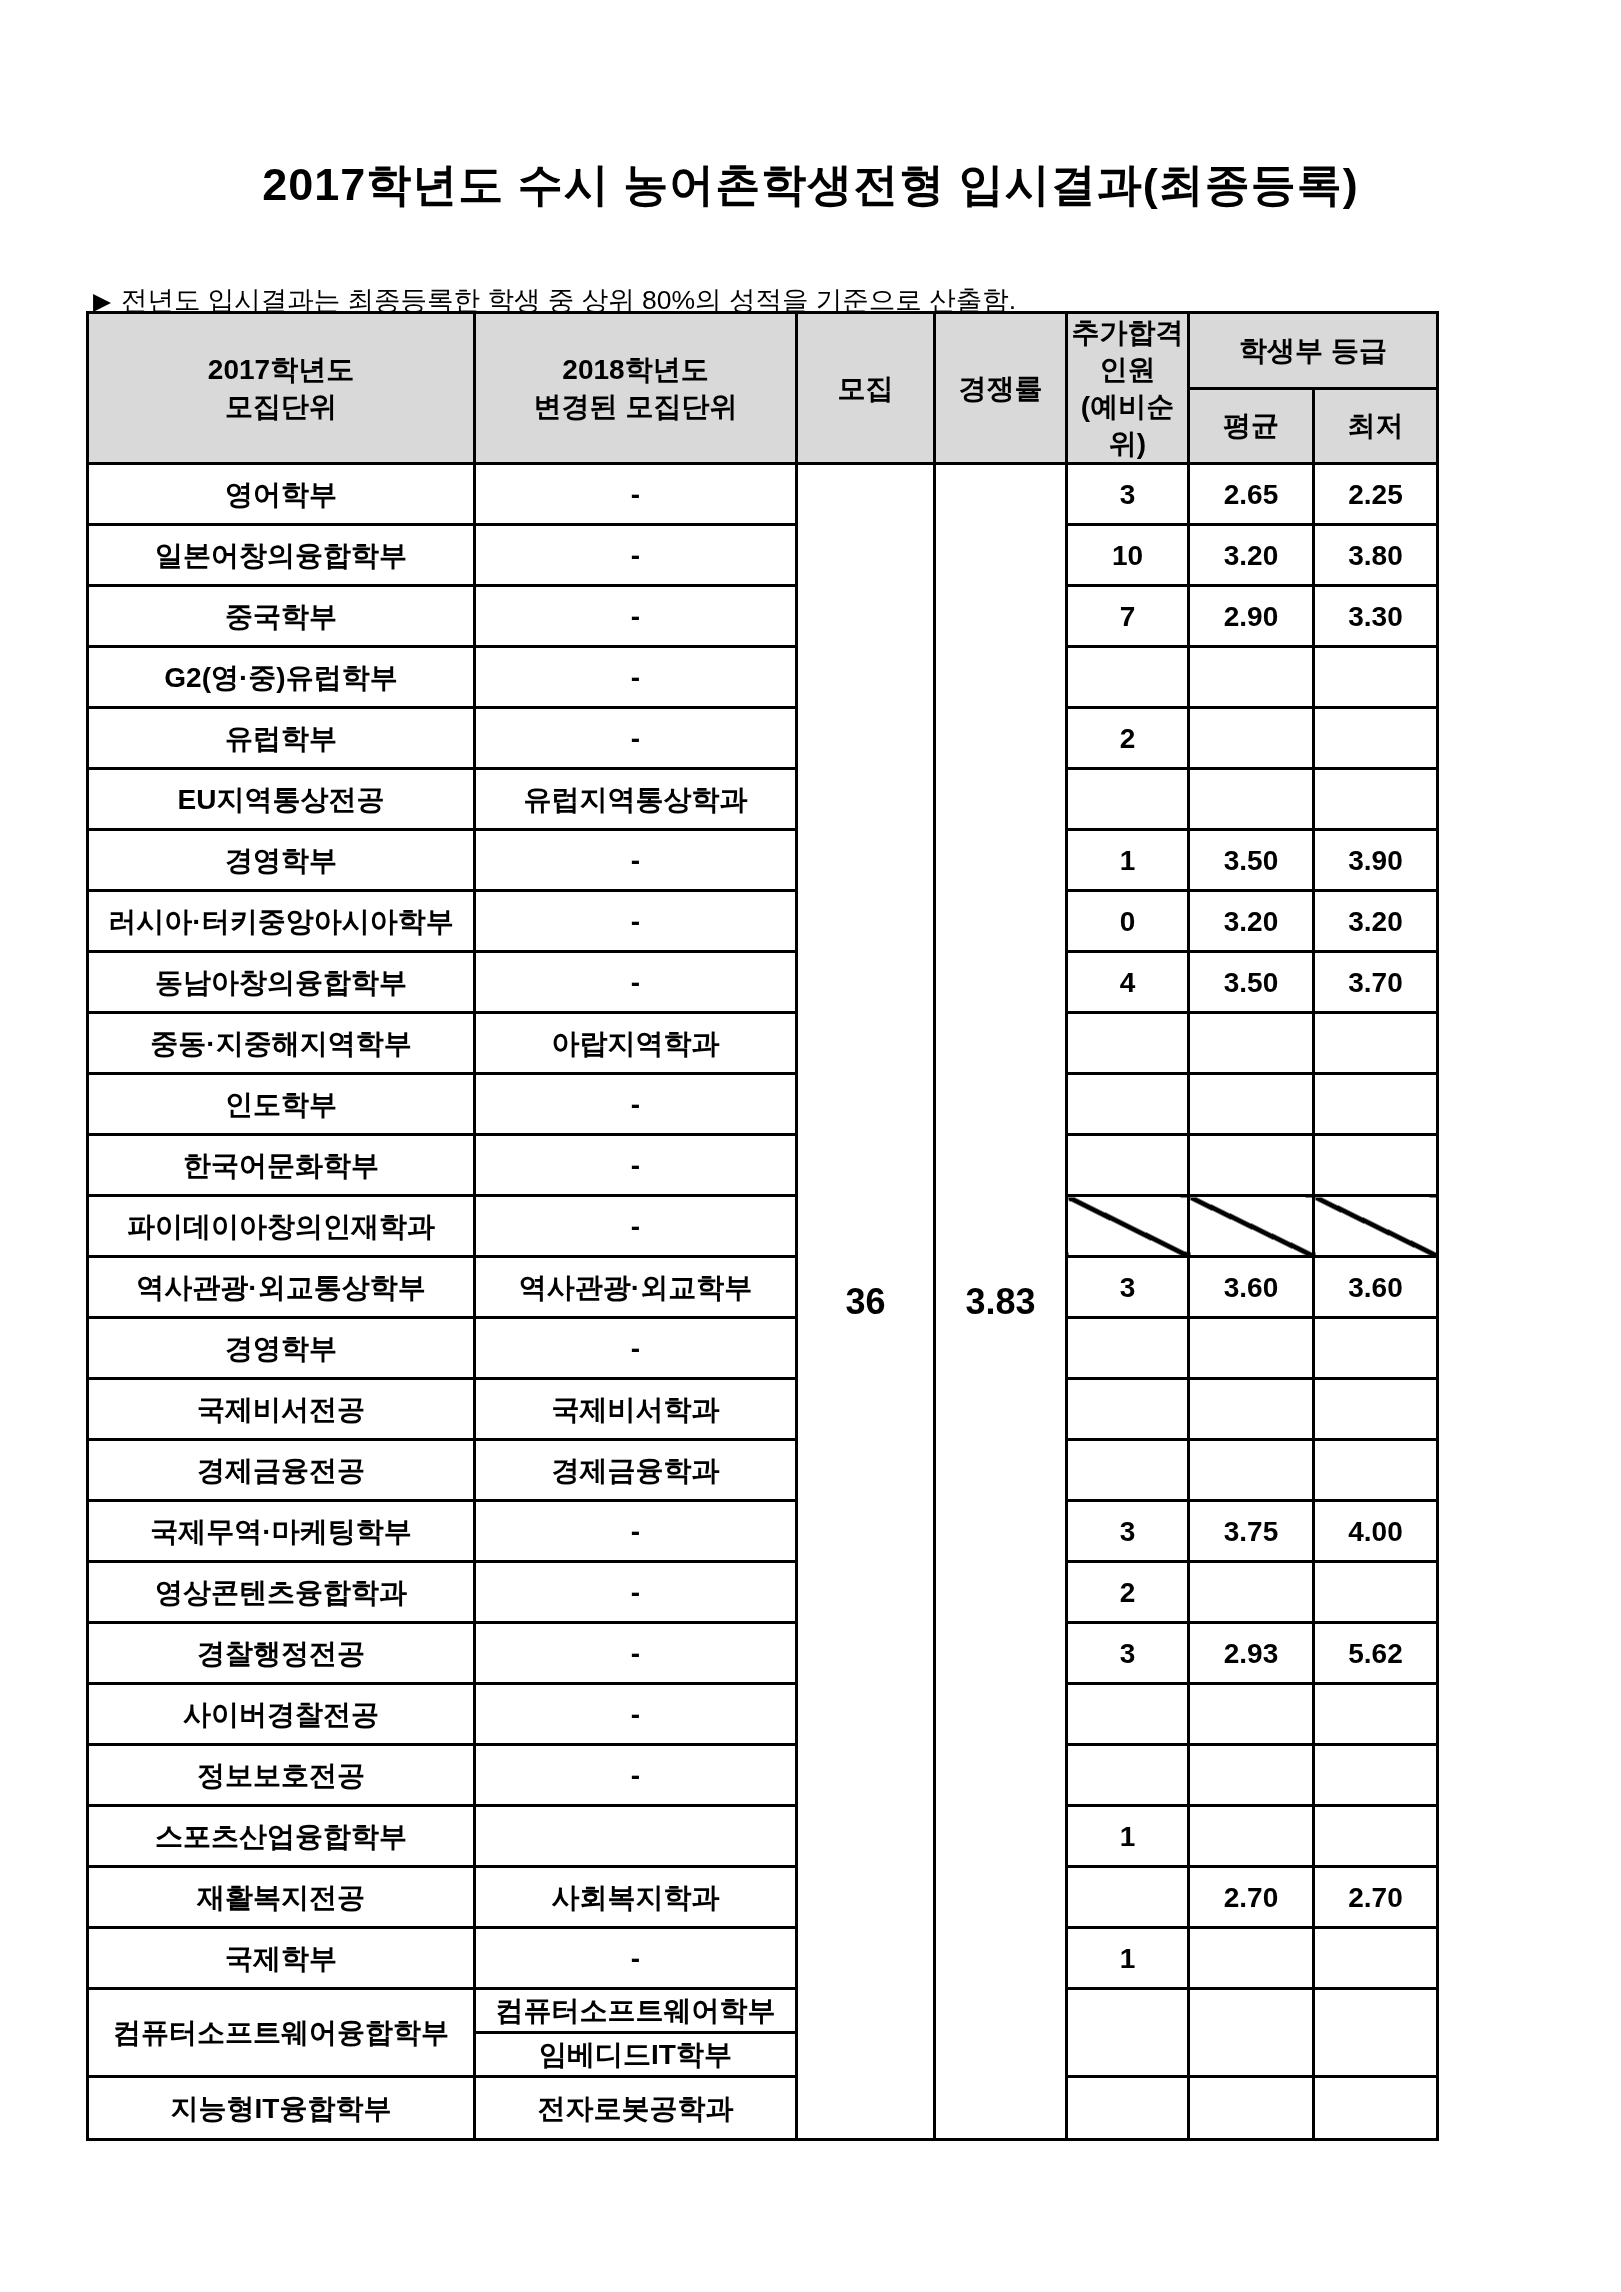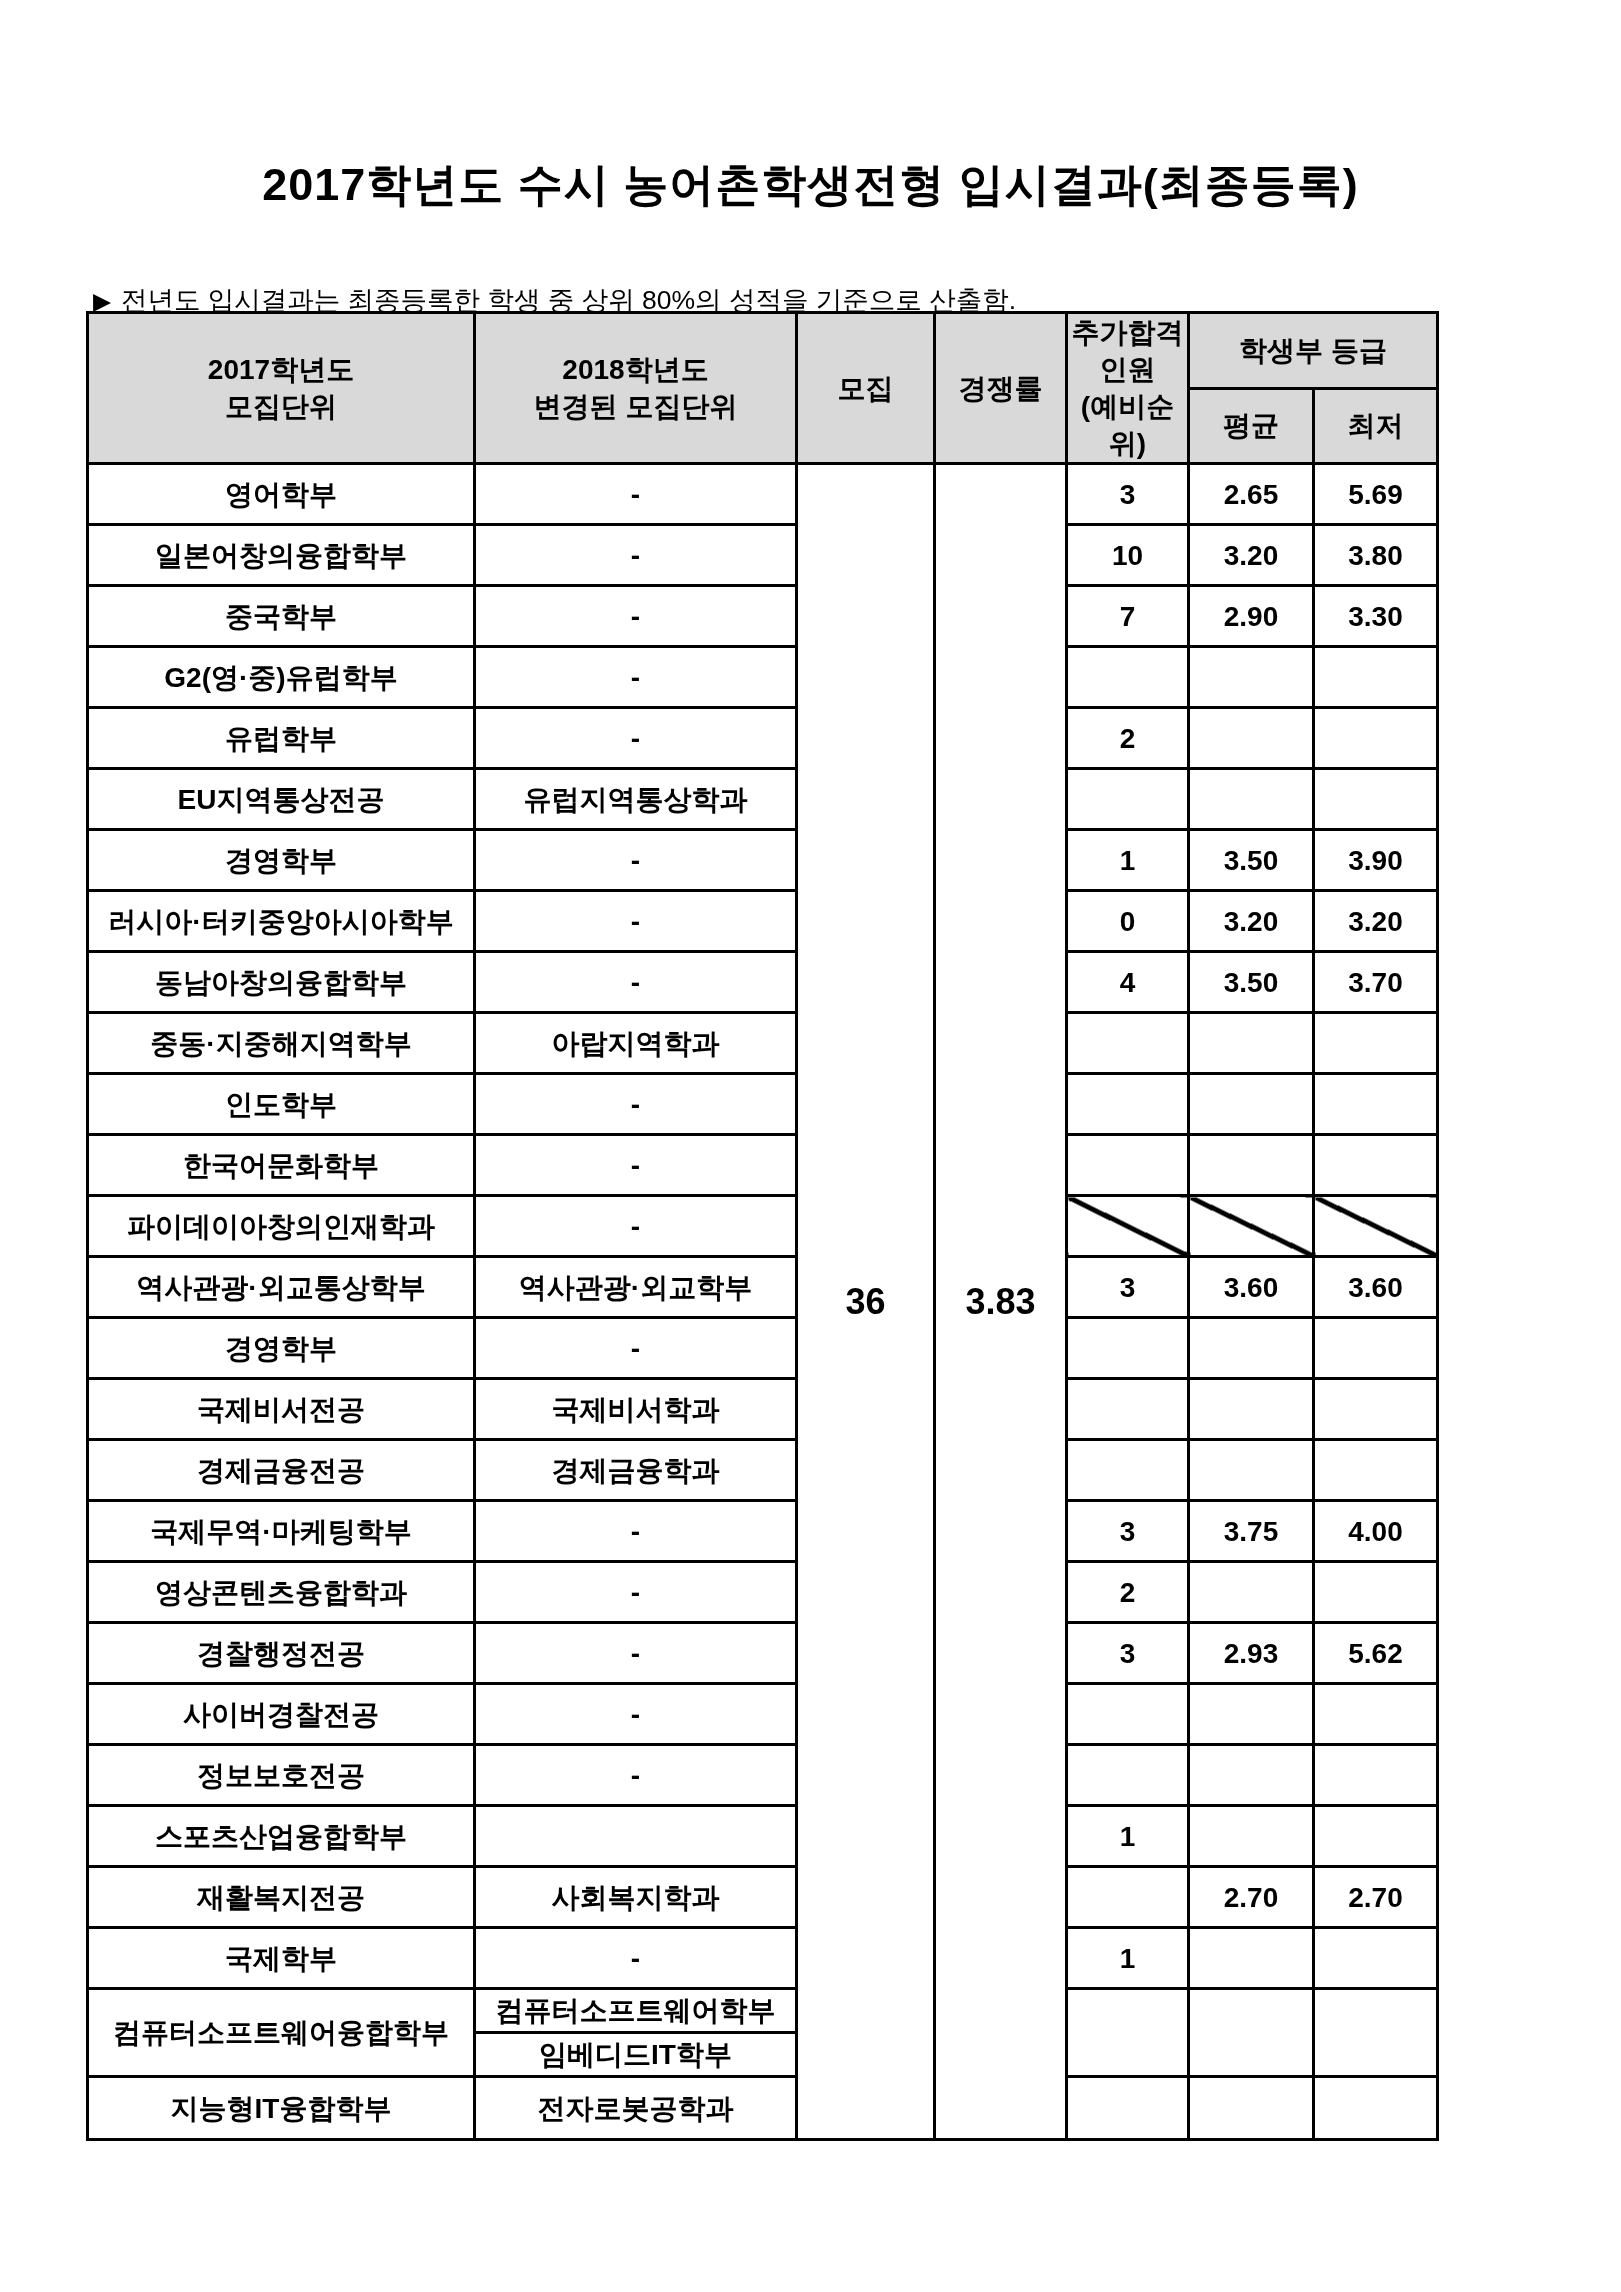--- a/index.html
+++ b/index.html
@@ -121,21 +121,21 @@
     </tr>
   </thead>
   <tbody>
     <tr>
       <td class="lefttxt">영어학부</td>
       <td>-</td>
       <td class="bigmerge" rowspan="28">36</td>
       <td class="bigmerge" rowspan="28">3.83</td>
       <td>3</td>
       <td>2.65</td>
-      <td>5.69</td>
+      <td>2.25</td>
     </tr>
     <tr>
       <td class="lefttxt">일본어창의융합학부</td>
       <td>-</td>
       <td>10</td>
       <td>3.20</td>
       <td>3.80</td>
     </tr>
     <tr>
       <td class="lefttxt">중국학부</td>

